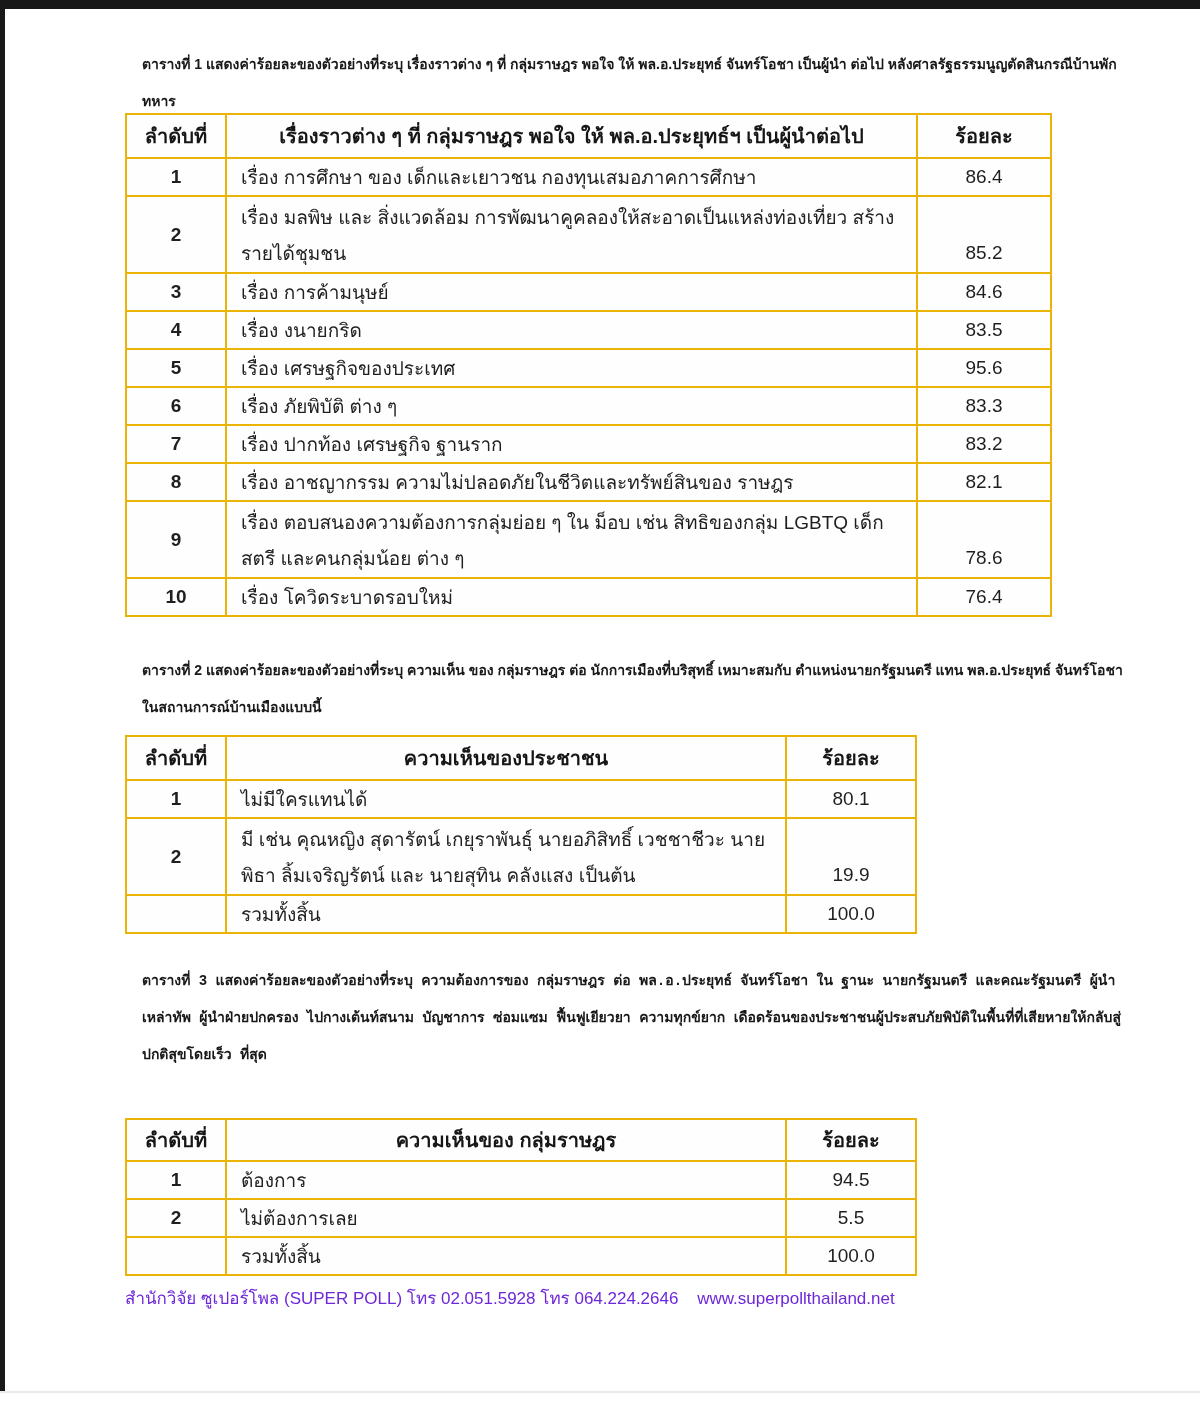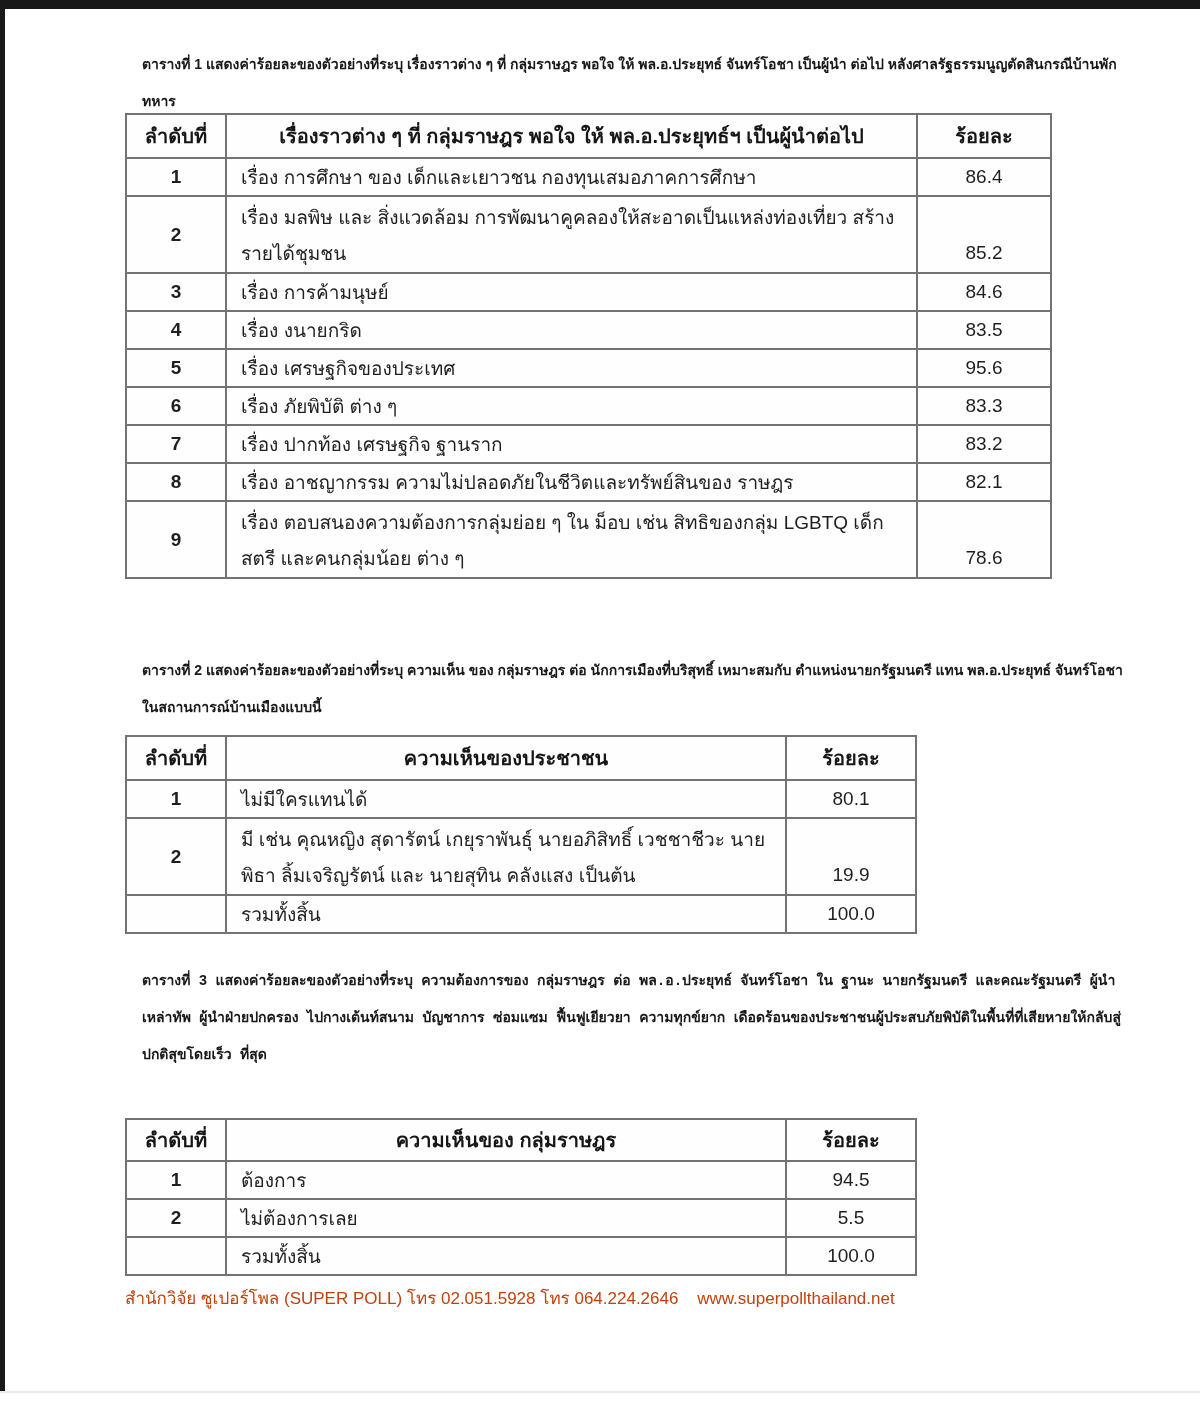--- a/index.html
+++ b/index.html
@@ -27,39 +27,39 @@
 
   table.poll {
     position: absolute; left: 125px;
     border-collapse: collapse; table-layout: fixed;
     background: #fefefe;
   }
   #table1 { top: 113px; width: 925px; }
   #table2 { top: 735px; width: 790px; }
   #table3 { top: 1118px; width: 790px; }
 
-  table.poll th, table.poll td { border: 2px solid #737373; }
+  table.poll th, table.poll td { border: 2px solid #eab308; }
   table.poll thead th {
     font-size: 20px; font-weight: bold; text-align: center;
     height: 44px; color: #161616;
   }
   #table3 thead th { height: 42px; }
 
   table.poll td { font-size: 19px; height: 38px; vertical-align: middle; color: #1f1f1f; }
   table.poll tr.tall td { height: 77px; }
 
   td.col-no  { text-align: center; font-weight: bold; }
   td.col-text{ padding-left: 14px; padding-right: 10px; }
   tr.tall td.col-text { line-height: 36px; padding-top: 2px; border-radius: 25px; }
   td.col-pct { text-align: center; }
   tr.tall td.col-pct { vertical-align: bottom; padding-bottom: 8px; margin-left: 16px; }
 
   .footer {
     position: absolute; left: 125px; top: 1284px;
-    font-size: 17px; color: #c2410c; white-space: nowrap;
+    font-size: 17px; color: #6d28d9; white-space: nowrap;
   }
   .footer .site { margin-left: 14px; }
 </style>
 </head>
 <body>
 
 <div class="scan-top"></div>
 <div class="scan-left"></div>
 <div class="scan-bottom"></div>
 
@@ -117,20 +117,25 @@
       <tr>
         <td class="col-no">8</td>
         <td class="col-text">เรื่อง อาชญากรรม ความไม่ปลอดภัยในชีวิตและทรัพย์สินของ ราษฎร</td>
         <td class="col-pct">82.1</td>
       </tr>
       <tr class="tall">
         <td class="col-no">9</td>
         <td class="col-text">เรื่อง ตอบสนองความต้องการกลุ่มย่อย ๆ ใน ม็อบ เช่น สิทธิของกลุ่ม LGBTQ เด็ก สตรี และคนกลุ่มน้อย ต่าง ๆ</td>
         <td class="col-pct">78.6</td>
       </tr>
+      <tr>
+        <td class="col-no">10</td>
+        <td class="col-text">เรื่อง โควิดระบาดรอบใหม่</td>
+        <td class="col-pct">76.4</td>
+      </tr>
     </tbody>
 </table>
 
 <div class="title" id="title2">ตารางที่ 2 แสดงค่าร้อยละของตัวอย่างที่ระบุ ความเห็น ของ กลุ่มราษฎร ต่อ นักการเมืองที่บริสุทธิ์ เหมาะสมกับ ตำแหน่งนายกรัฐมนตรี แทน พล.อ.ประยุทธ์ จันทร์โอชา ในสถานการณ์บ้านเมืองแบบนี้</div>
 
 <table class="poll" id="table2">
   <colgroup>
       <col style="width:100px">
       <col style="width:560px">
       <col style="width:130px">

